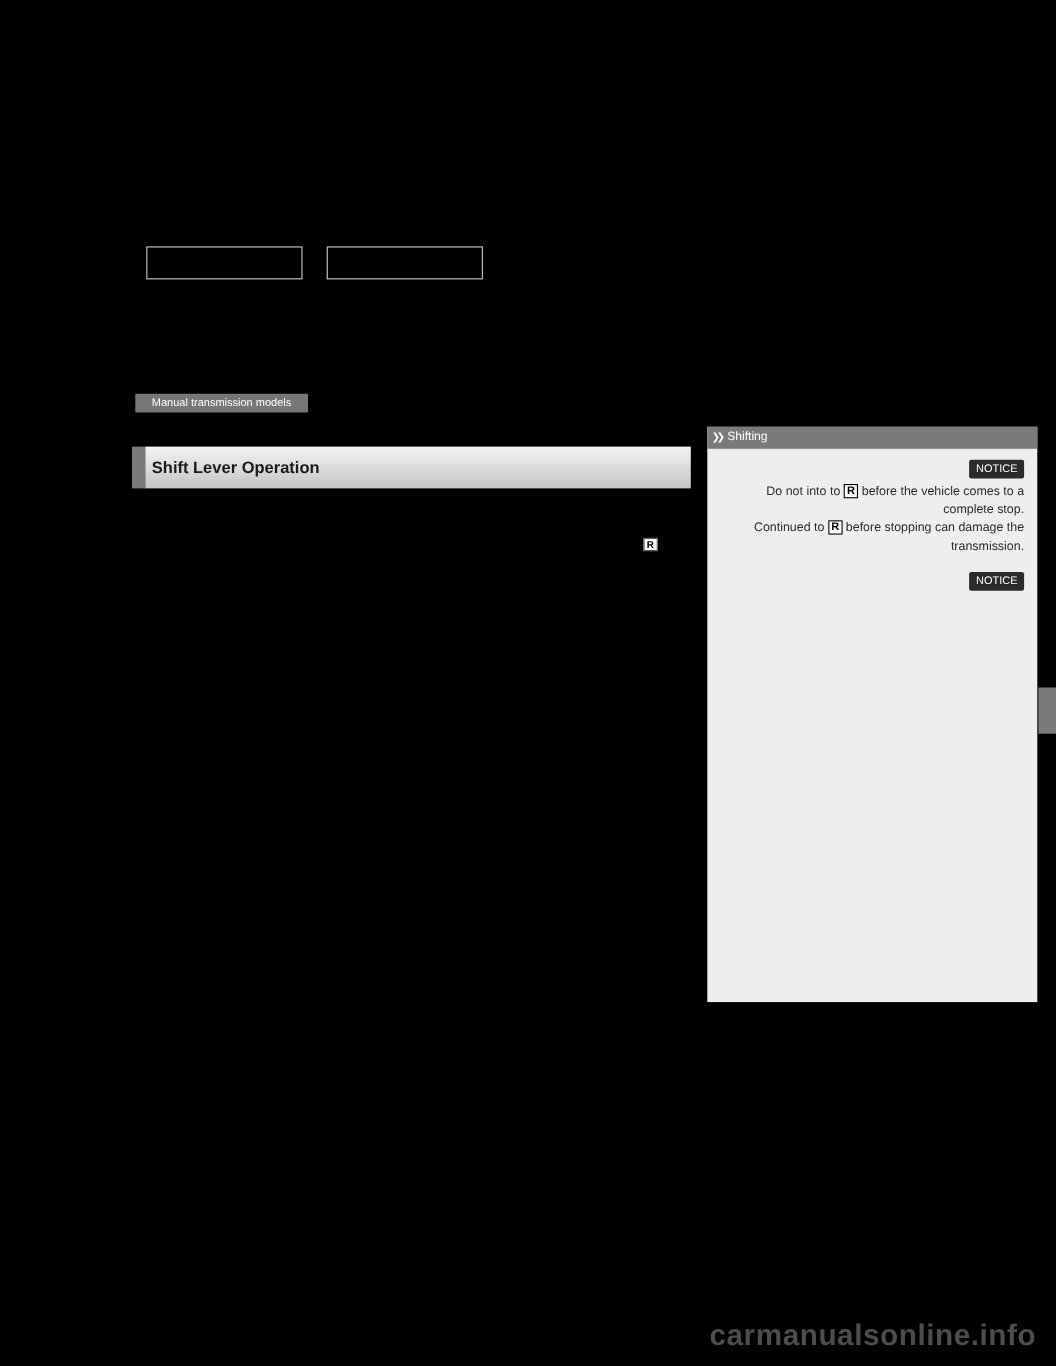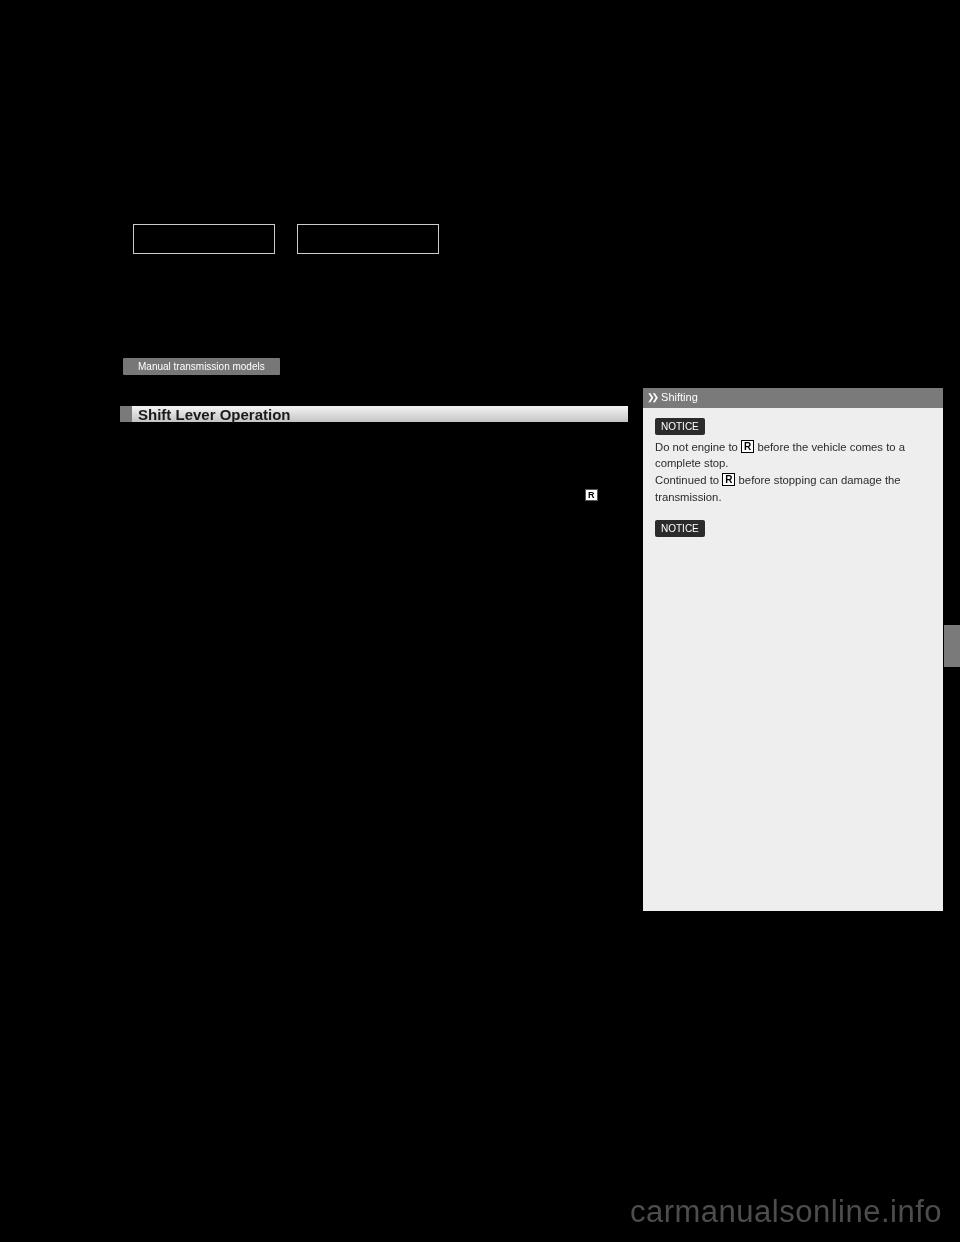--- a/index.html
+++ b/index.html
@@ -46,21 +46,21 @@
     color: #fff;
     font-size: 10px;
     padding: 3px 15px;
     border-radius: 1px;
   }
   .section-bar {
     position: absolute;
     left: 60px;
     top: 406px;
     width: 508px;
-    height: 16px;
+    height: 38px;
     background: linear-gradient(to bottom, #f4f4f4, #c4c4c4);
     border-left: 12px solid #7a7a7a;
     display: flex;
     align-items: center;
     padding-left: 6px;
     font-weight: bold;
     font-size: 15px;
     color: #1a1a1a;
   }
   .r-inline {
@@ -109,37 +109,38 @@
   .sidebar-body { padding: 10px 12px; }
   .notice-label {
     display: inline-block;
     background: #2b2b2b;
     color: #fff;
     font-size: 10px;
     padding: 1px 6px;
     border-radius: 2px;
     margin-bottom: 4px;
   }
-  .notice-block { margin-bottom: 14px; }
+  .notice-block { margin-bottom: 14px; text-align: right; }
   .edge-tab {
     position: absolute;
     right: 0;
     top: 625px;
     width: 16px;
     height: 42px;
     background: #7a7a7a;
   }
   .watermark {
     position: absolute;
     right: 18px;
     bottom: 12px;
     color: #4d4d4d;
-    font-size: 31px;
+    font-size: 27px;
     font-family: Arial, sans-serif;
     letter-spacing: 0.5px;
+    font-weight: bold;
   }
 </style>
 </head>
 <body>
 
 <div class="page">
 
   <div class="buttons">
     <div class="btn"></div>
     <div class="btn"></div>
@@ -159,21 +160,21 @@
 
   <div class="sidebar">
     <div class="sidebar-header">
       <span class="chev">❯❯</span>
       <span>Shifting</span>
     </div>
     <div class="sidebar-body">
       <div class="notice-block">
         <span class="notice-label">NOTICE</span>
         <div>
-          <span>Do not engine to </span><span class="r-inline">R</span><span> before the vehicle comes to a complete stop.</span>
+          <span>Do not into to </span><span class="r-inline">R</span><span> before the vehicle comes to a complete stop.</span>
         </div>
         <div>
           <span>Continued to </span><span class="r-inline">R</span><span> before stopping can damage the transmission.</span>
         </div>
       </div>
       <div class="notice-block">
         <span class="notice-label">NOTICE</span>
       </div>
     </div>
   </div>

